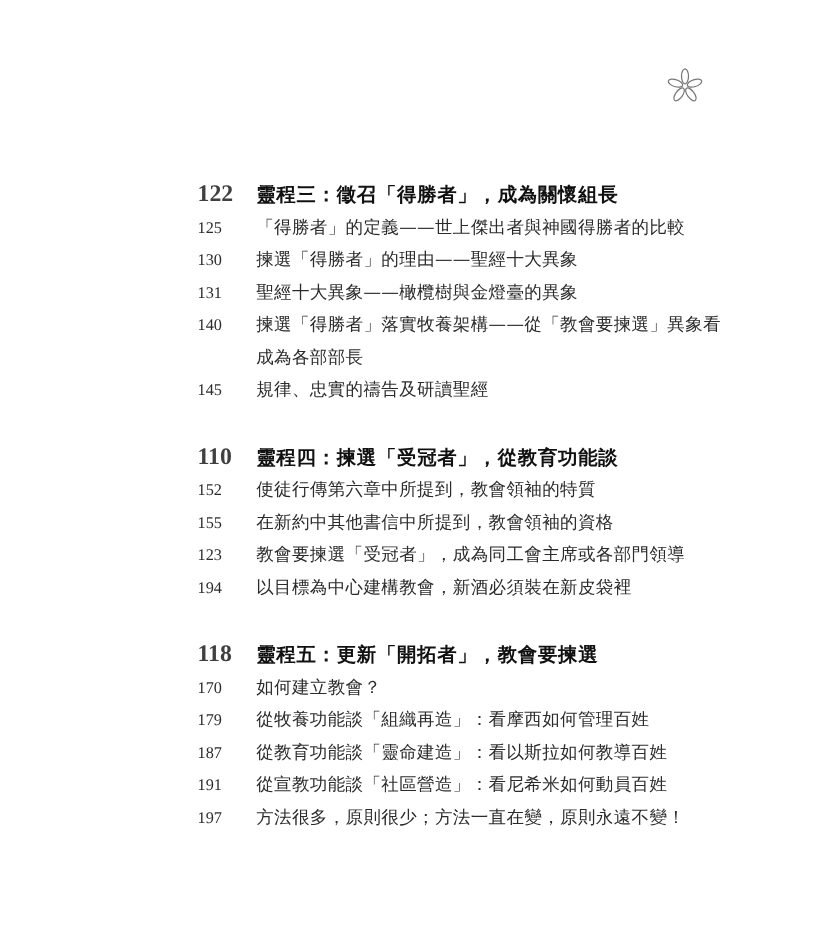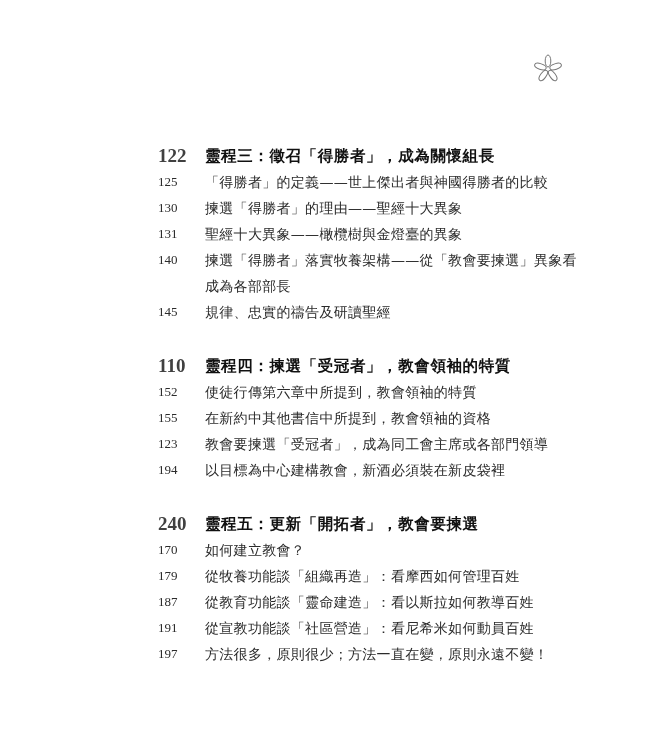--- a/index.html
+++ b/index.html
@@ -103,41 +103,41 @@
   <div class="row" style="top:273px">
     <span class="txt">成為各部部長</span>
   </div>
   <div class="row" style="top:299px">
     <span class="num">145</span>
     <span class="txt">規律、忠實的禱告及研讀聖經</span>
   </div>
 
   <div class="row heading" style="top:353px">
     <span class="num">110</span>
-    <span class="txt">靈程四：揀選「受冠者」，教會領袖的特質</span>
+    <span class="txt">靈程四：揀選「受冠者」，從教育功能談</span>
   </div>
   <div class="row" style="top:379px">
     <span class="num">152</span>
     <span class="txt">使徒行傳第六章中所提到，教會領袖的特質</span>
   </div>
   <div class="row" style="top:405px">
     <span class="num">155</span>
     <span class="txt">在新約中其他書信中所提到，教會領袖的資格</span>
   </div>
   <div class="row" style="top:431px">
     <span class="num">123</span>
     <span class="txt">教會要揀選「受冠者」，成為同工會主席或各部門領導</span>
   </div>
   <div class="row" style="top:457px">
     <span class="num">194</span>
     <span class="txt">以目標為中心建構教會，新酒必須裝在新皮袋裡</span>
   </div>
 
   <div class="row heading" style="top:511px">
-    <span class="num">240</span>
+    <span class="num">118</span>
     <span class="txt">靈程五：更新「開拓者」，教會要揀選</span>
   </div>
   <div class="row" style="top:537px">
     <span class="num">170</span>
     <span class="txt">如何建立教會？</span>
   </div>
   <div class="row" style="top:563px">
     <span class="num">179</span>
     <span class="txt">從牧養功能談「組織再造」：看摩西如何管理百姓</span>
   </div>

